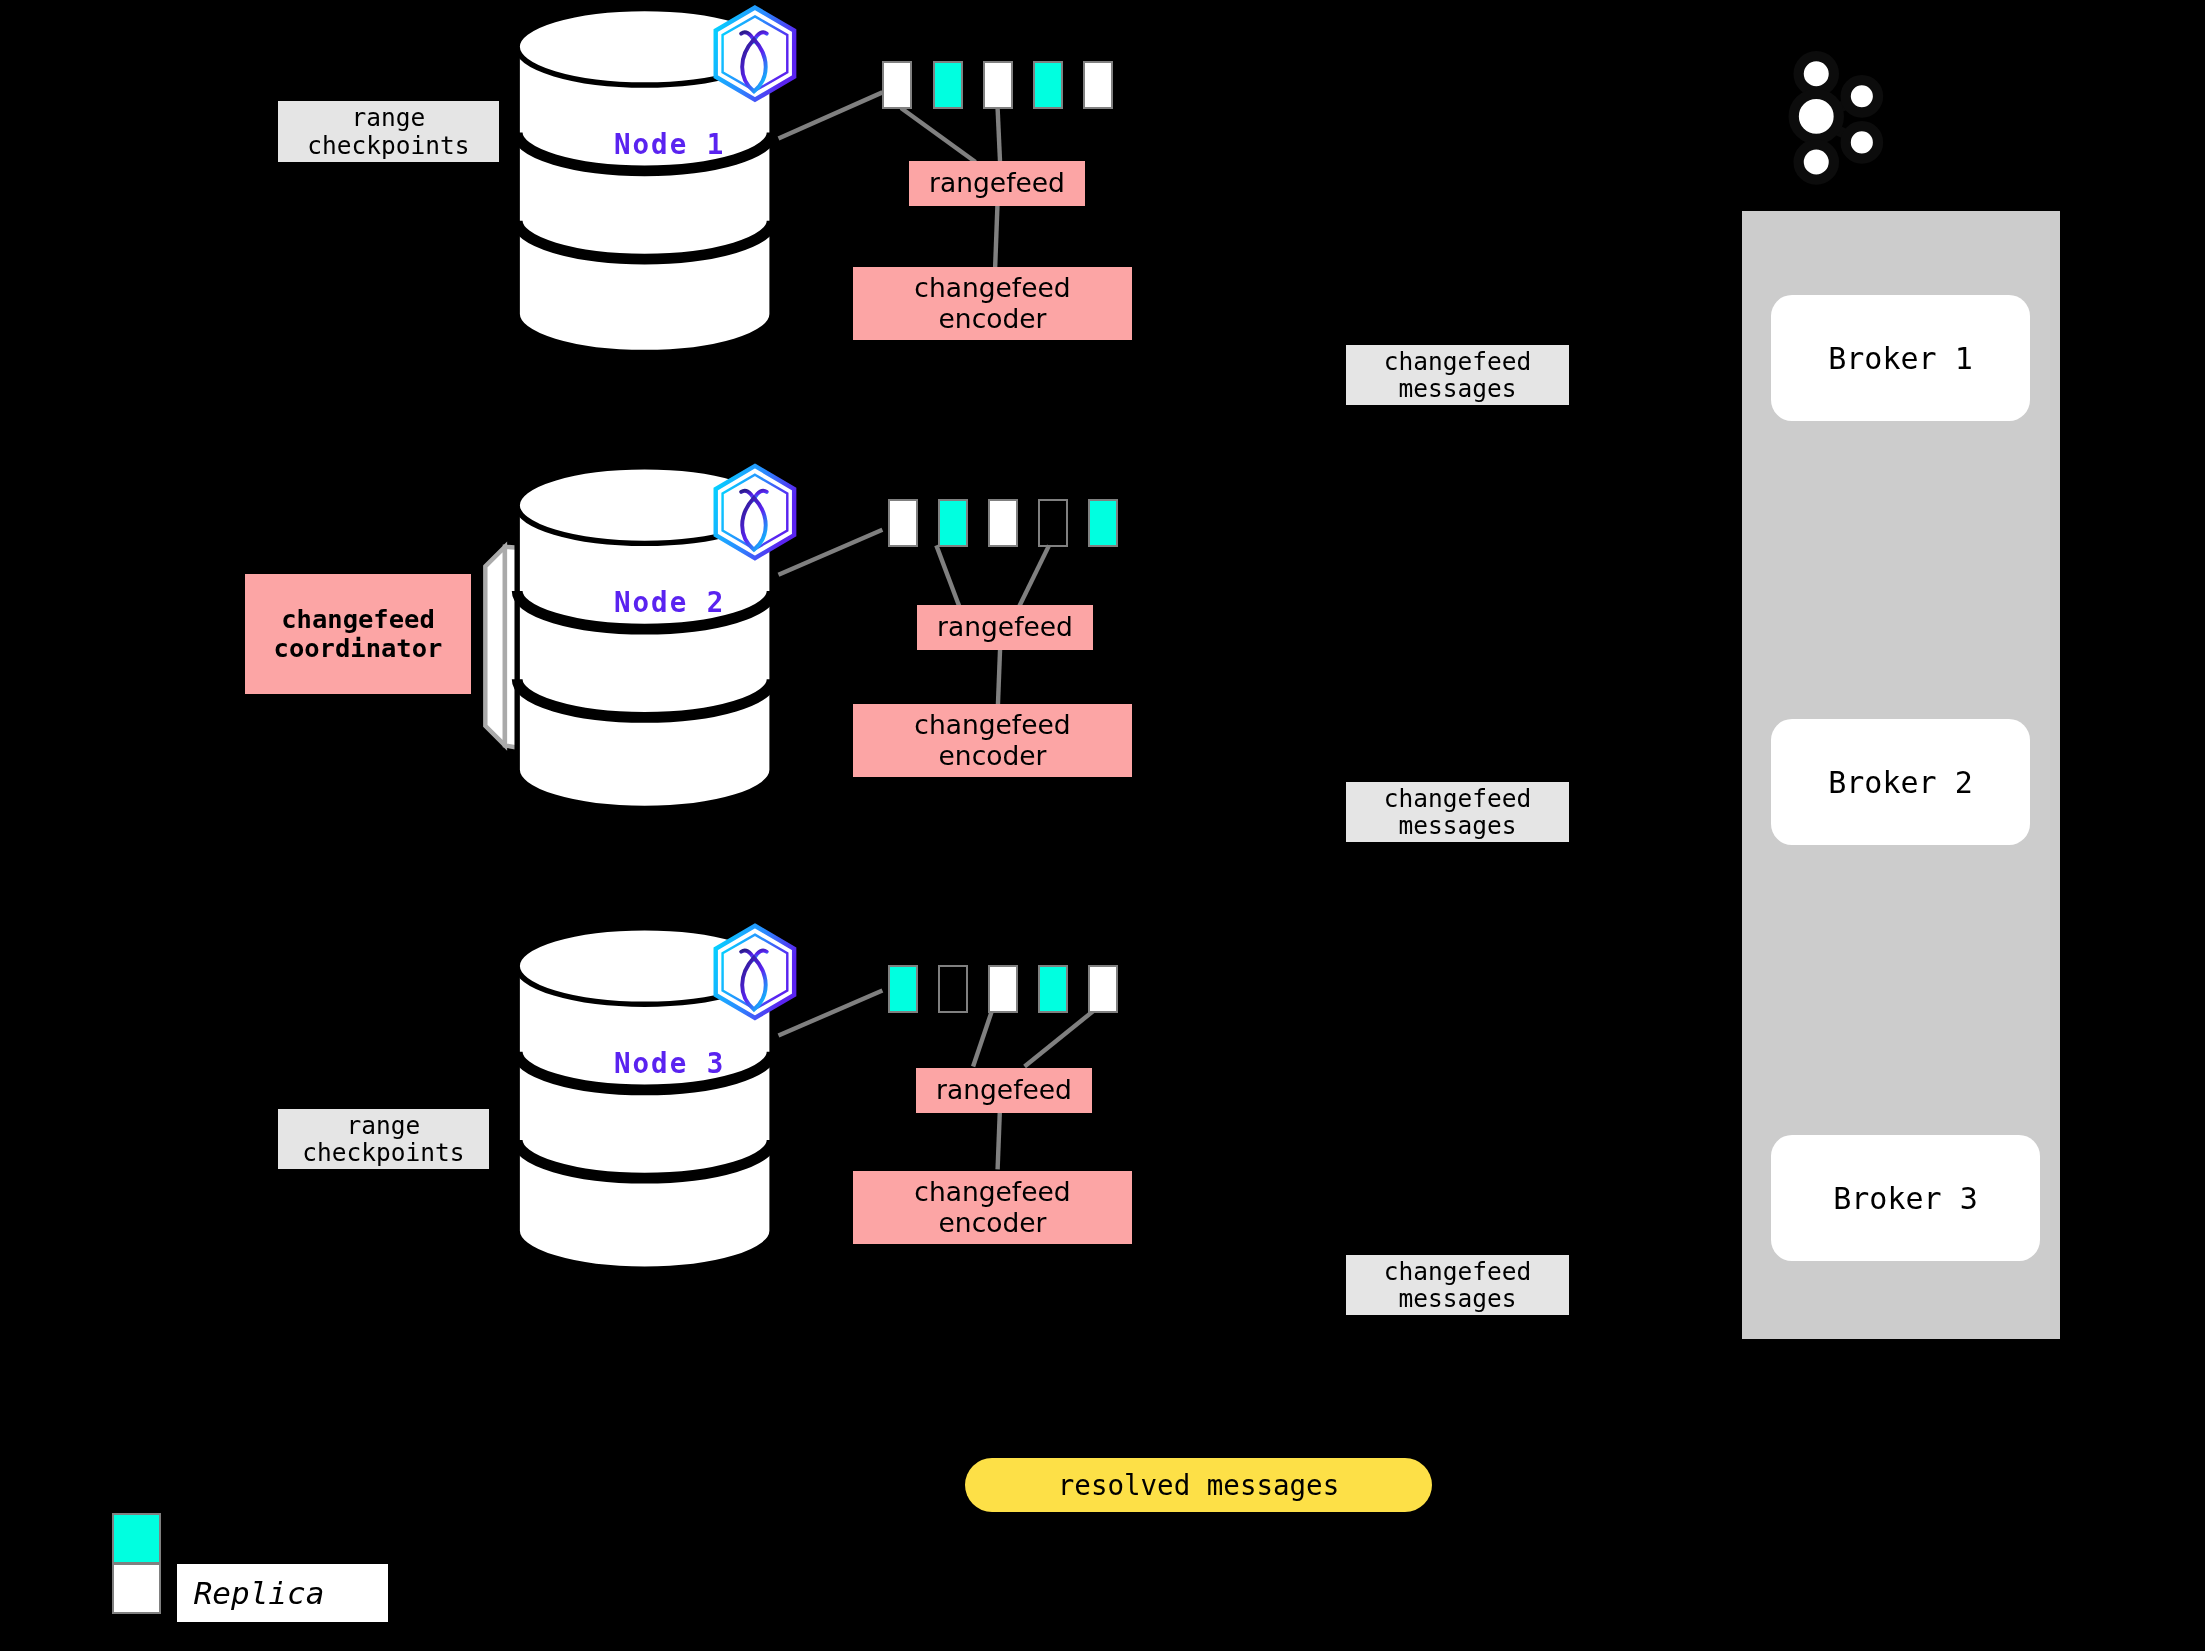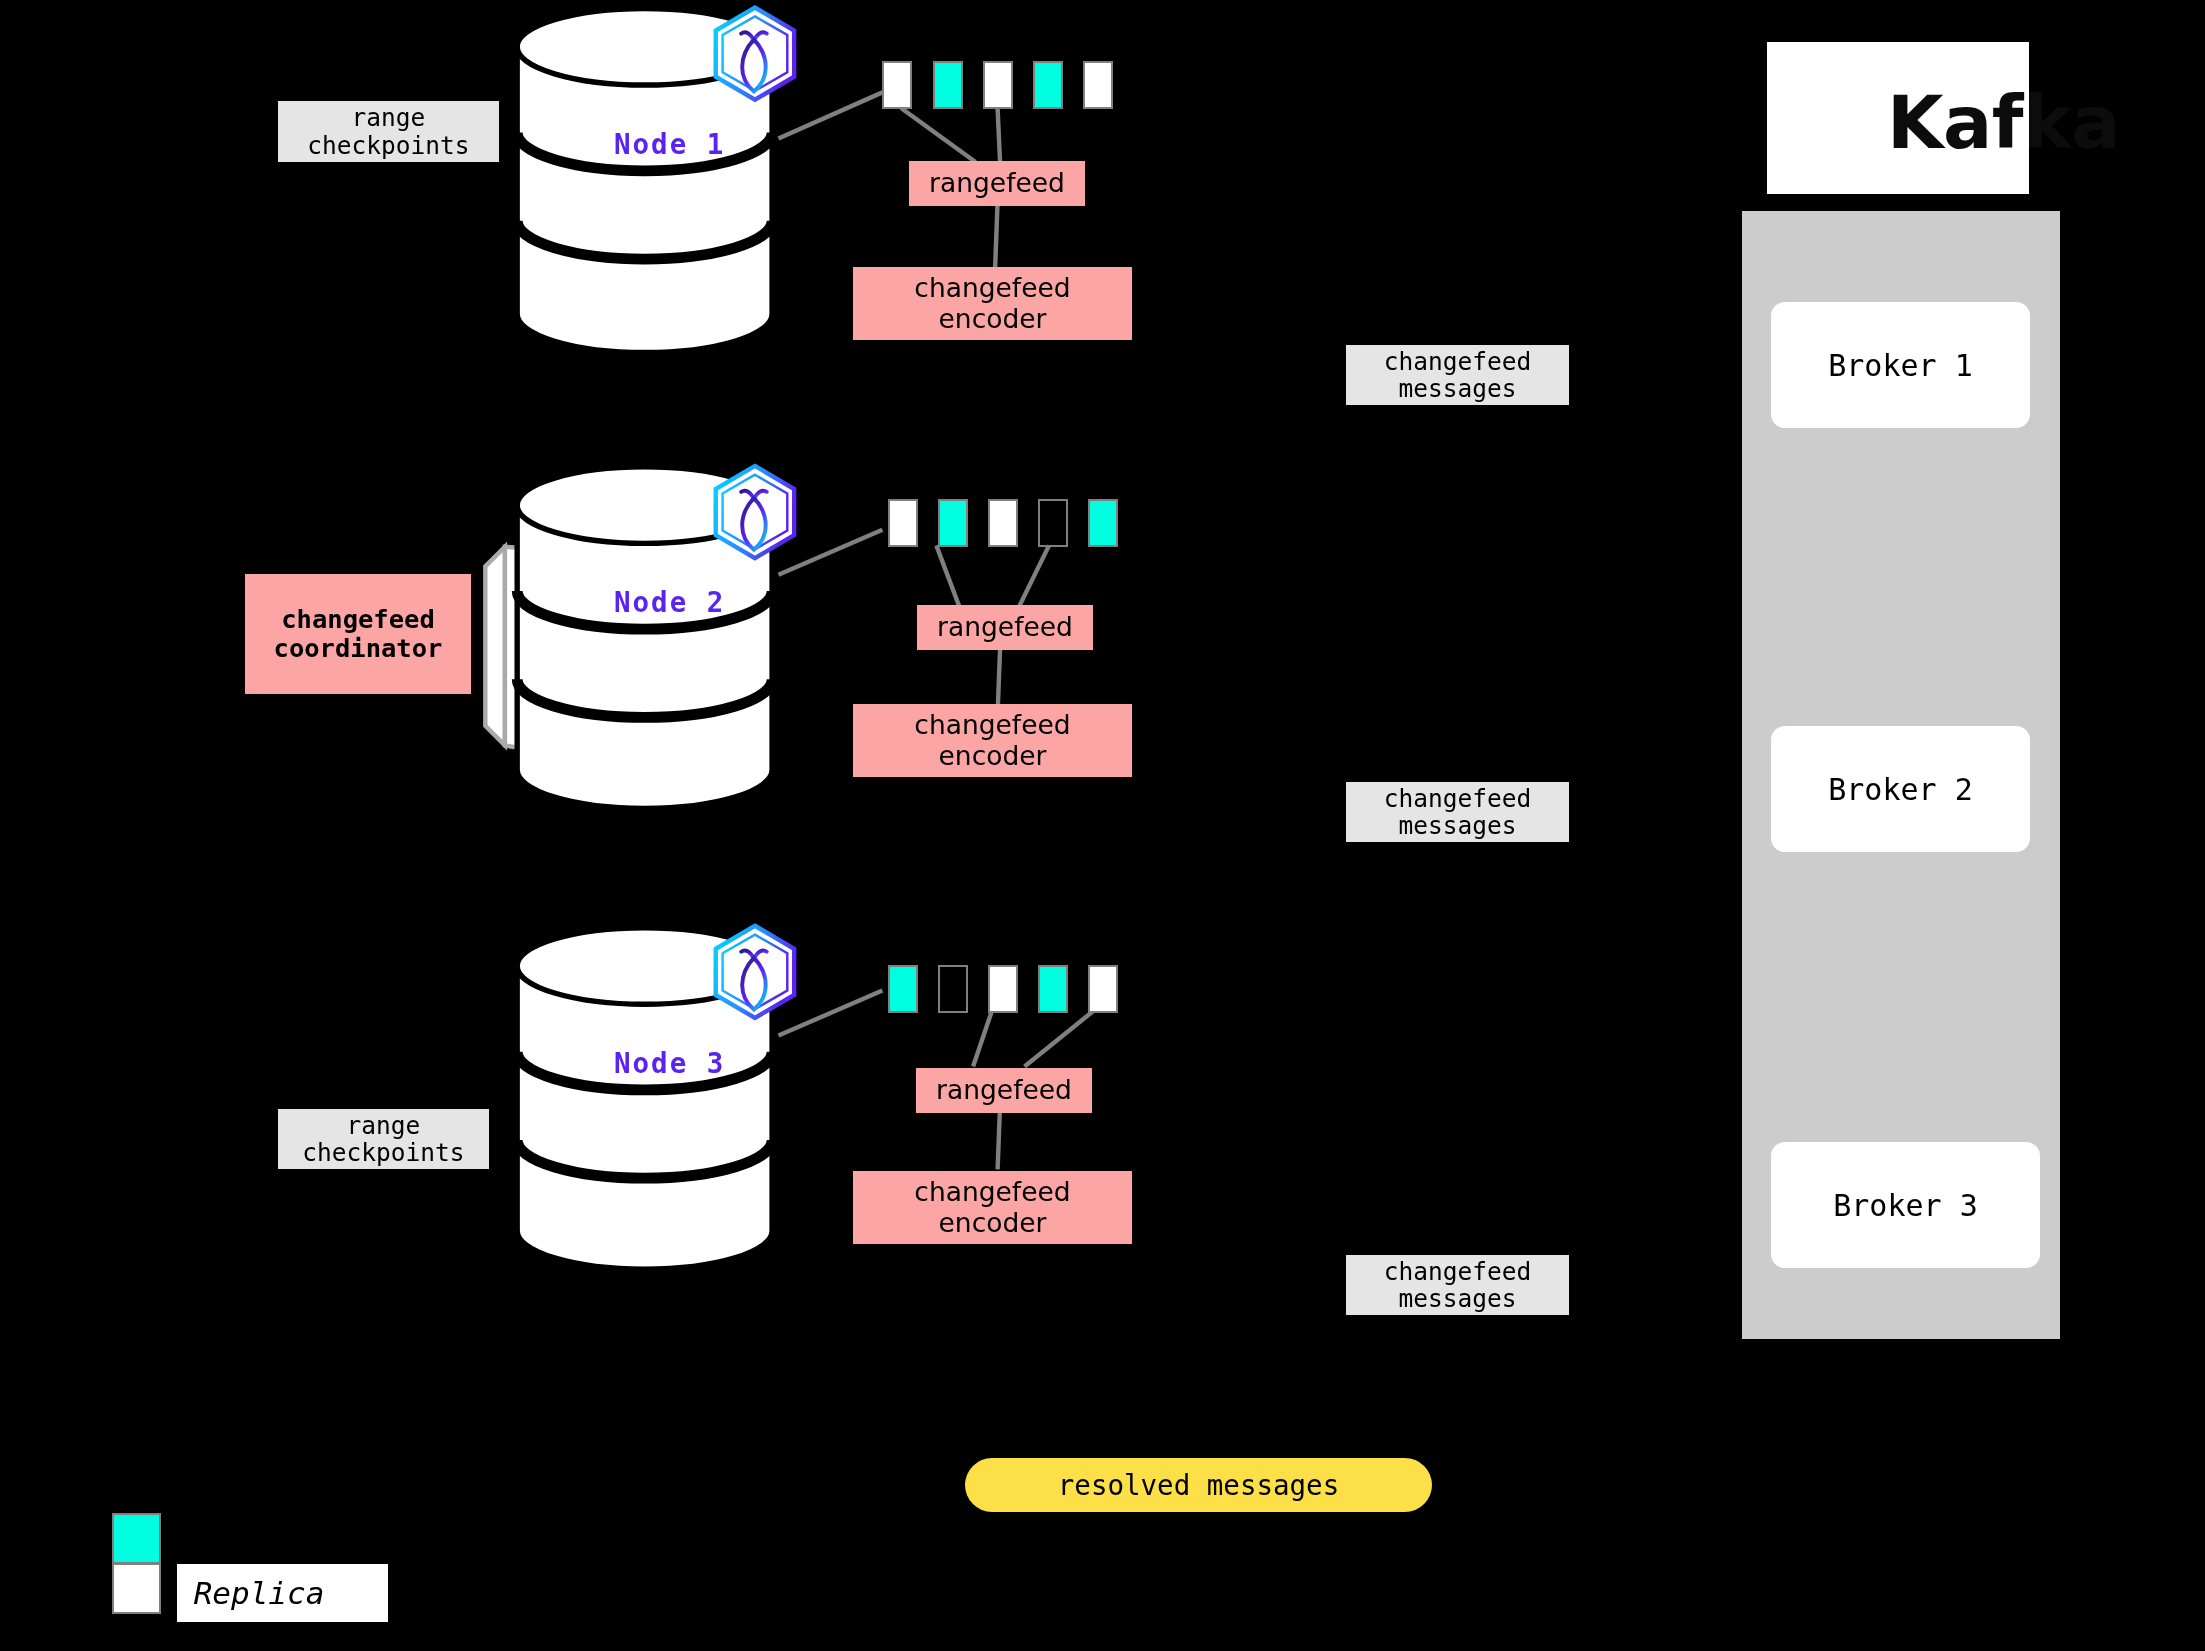--- a/index.html
+++ b/index.html
@@ -32,25 +32,24 @@
   
   .node-label{
     position:absolute;color:#5a23f0;font-weight:bold;
     font-family:"DejaVu Sans Mono","Liberation Mono",monospace;
     letter-spacing:2px;white-space:nowrap;margin-left:38px;
   }
 
   
   #broker-panel{position:absolute;background:#cccccc;}
   .broker-box{
-    position:absolute;background:#ffffff;border-radius:14px;color:#000;
+    position:absolute;background:#ffffff;border-radius:21px;color:#000;
     display:flex;align-items:center;justify-content:center;
     font-family:"DejaVu Sans Mono","Liberation Mono",monospace;
     white-space:nowrap;
-    margin-top:7px;
   }
 
   
   #kafka-card{position:absolute;background:#ffffff;display:flex;align-items:center;}
   #kafka-wordmark{
     font-family:"DejaVu Sans","Liberation Sans",sans-serif;
     font-weight:bold;color:#0c0c0c;letter-spacing:-0.5px;
   }
 
   
@@ -216,23 +215,20 @@
   <div class="gbox" style="left:853px;top:1171px;width:279px;height:73px;font-size:26.5px;">changefeed
 encoder</div>
 
   <div class="wlabel" style="left:1346px;top:345px;width:223px;height:60px;font-size:24.5px;">changefeed
 messages</div>
   <div class="wlabel" style="left:1346px;top:782px;width:223px;height:60px;font-size:24.5px;">changefeed
 messages</div>
   <div class="wlabel" style="left:1346px;top:1255px;width:223px;height:60px;font-size:24.5px;">changefeed
 messages</div>
 
-  <div id="kafka-card" style="left:1767px;top:42px;width:262px;height:152px;">
-    <div id="kafka-wordmark" style="position:absolute;left:120px;top:38px;font-size:73px;">Kafka</div>
-  </div>
 
   <div id="broker-panel" style="left:1742px;top:211px;width:318px;height:1128px;">
     <div class="broker-box" style="left:29px;top:84px;width:259px;height:126px;font-size:30px;">Broker 1</div>
     <div class="broker-box" style="left:29px;top:508px;width:259px;height:126px;font-size:30px;">Broker 2</div>
     <div class="broker-box" style="left:29px;top:924px;width:269px;height:126px;font-size:30px;">Broker 3</div>
   </div>
 
   <div id="resolved-pill" style="left:965px;top:1458px;width:467px;height:54px;font-size:27.5px;">resolved messages</div>
 
   <div class="legend-swatch" style="left:112px;top:1513px;width:49px;height:51px;background:#00ffe0;"></div>

